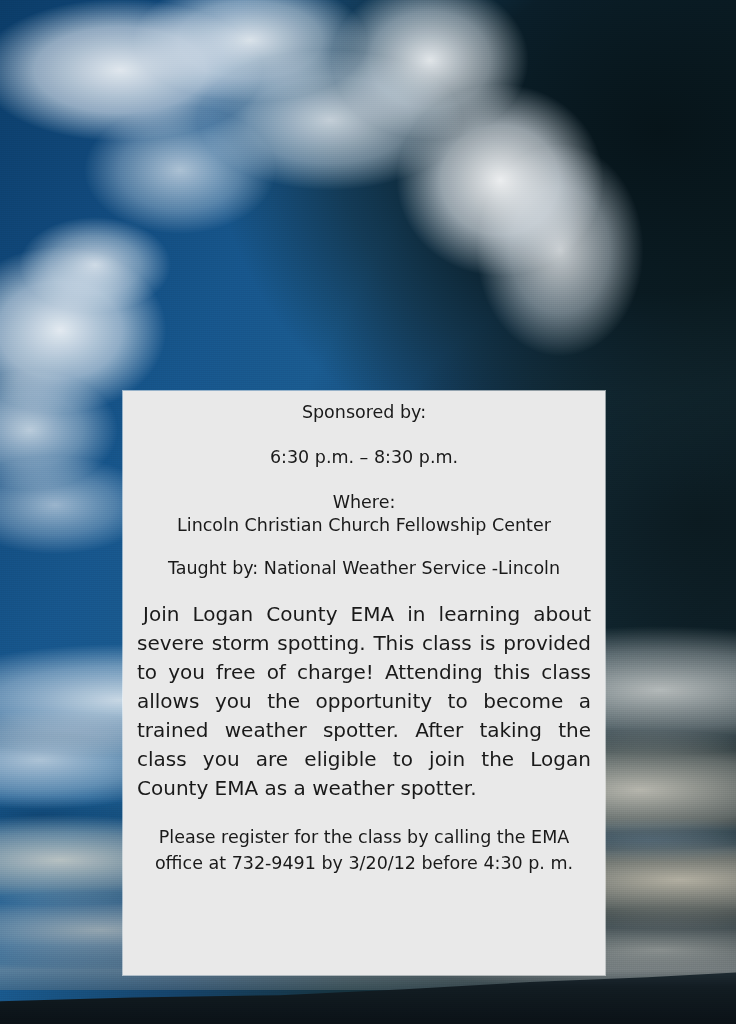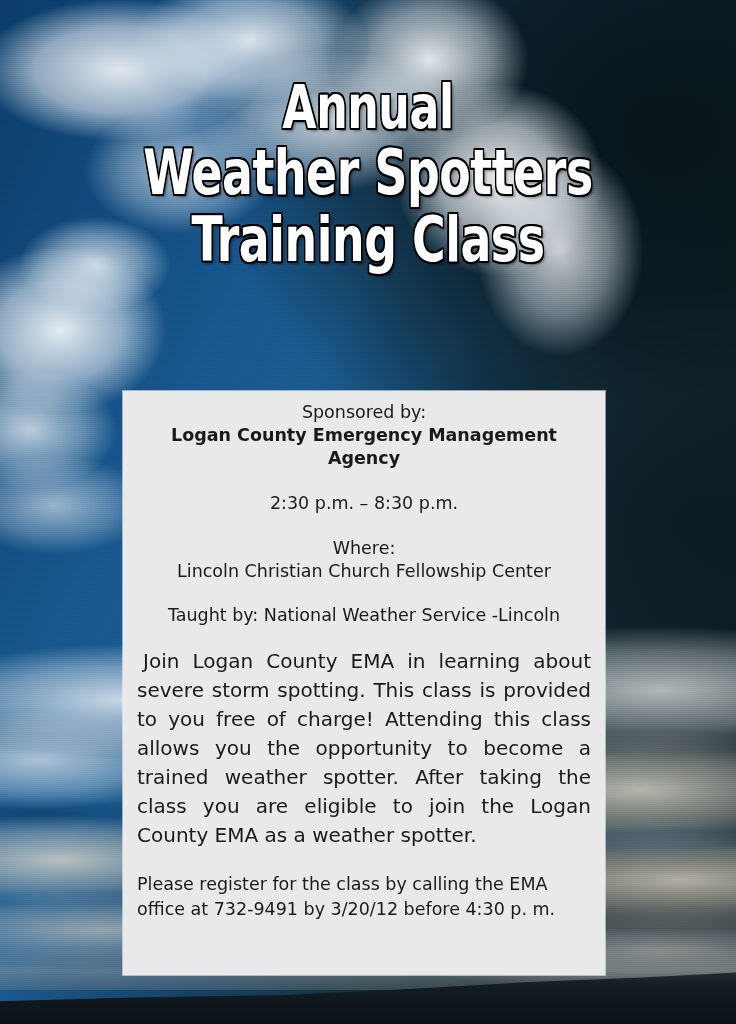--- a/index.html
+++ b/index.html
@@ -191,55 +191,49 @@
   }
   .body-para {
     text-align: justify;
     text-justify: inter-word;
     font-size: 20px;
     line-height: 1.45;
     margin: 0;
     text-indent: 6px;
   }
   .register-para {
-    text-align: left;
+    text-align: center;
     font-size: 17.5px;
     line-height: 1.45;
     margin: 0;
   }
 </style>
 </head>
 <body>
 
 <div id="poster">
 
   <div class="sky-layer sky-base"></div>
   <div class="sky-layer sky-storm-right"></div>
   <div class="sky-layer clouds-top"></div>
   <div class="sky-layer clouds-left"></div>
   <div class="sky-layer sky-gap-left"></div>
   <div class="sky-layer clouds-bottom"></div>
   <div class="ground-haze"></div>
   <div class="ground"></div>
   <div class="sky-layer photo-grain"></div>
 
-  <div class="title-block">
-    <span class="title-line title-1">Annual</span>
-    <span class="title-line title-2">Weather Spotters</span>
-    <span class="title-line title-3">Training Class</span>
-  </div>
 
   <div class="info-panel">
 
     <div class="ctr">Sponsored by:</div>
-    <div class="ctr bold">Logan County Emergency Management Agency</div>
 
     <div class="spacer-lg"></div>
 
-    <div class="ctr">2:30 p.m. – 8:30 p.m.</div>
+    <div class="ctr">6:30 p.m. – 8:30 p.m.</div>
 
     <div class="spacer-lg"></div>
 
     <div class="ctr">Where:</div>
     <div class="ctr">Lincoln Christian Church Fellowship Center</div>
 
     <div class="spacer-md"></div>
 
     <div class="taught-line">Taught by:  National Weather Service -Lincoln</div>
 

